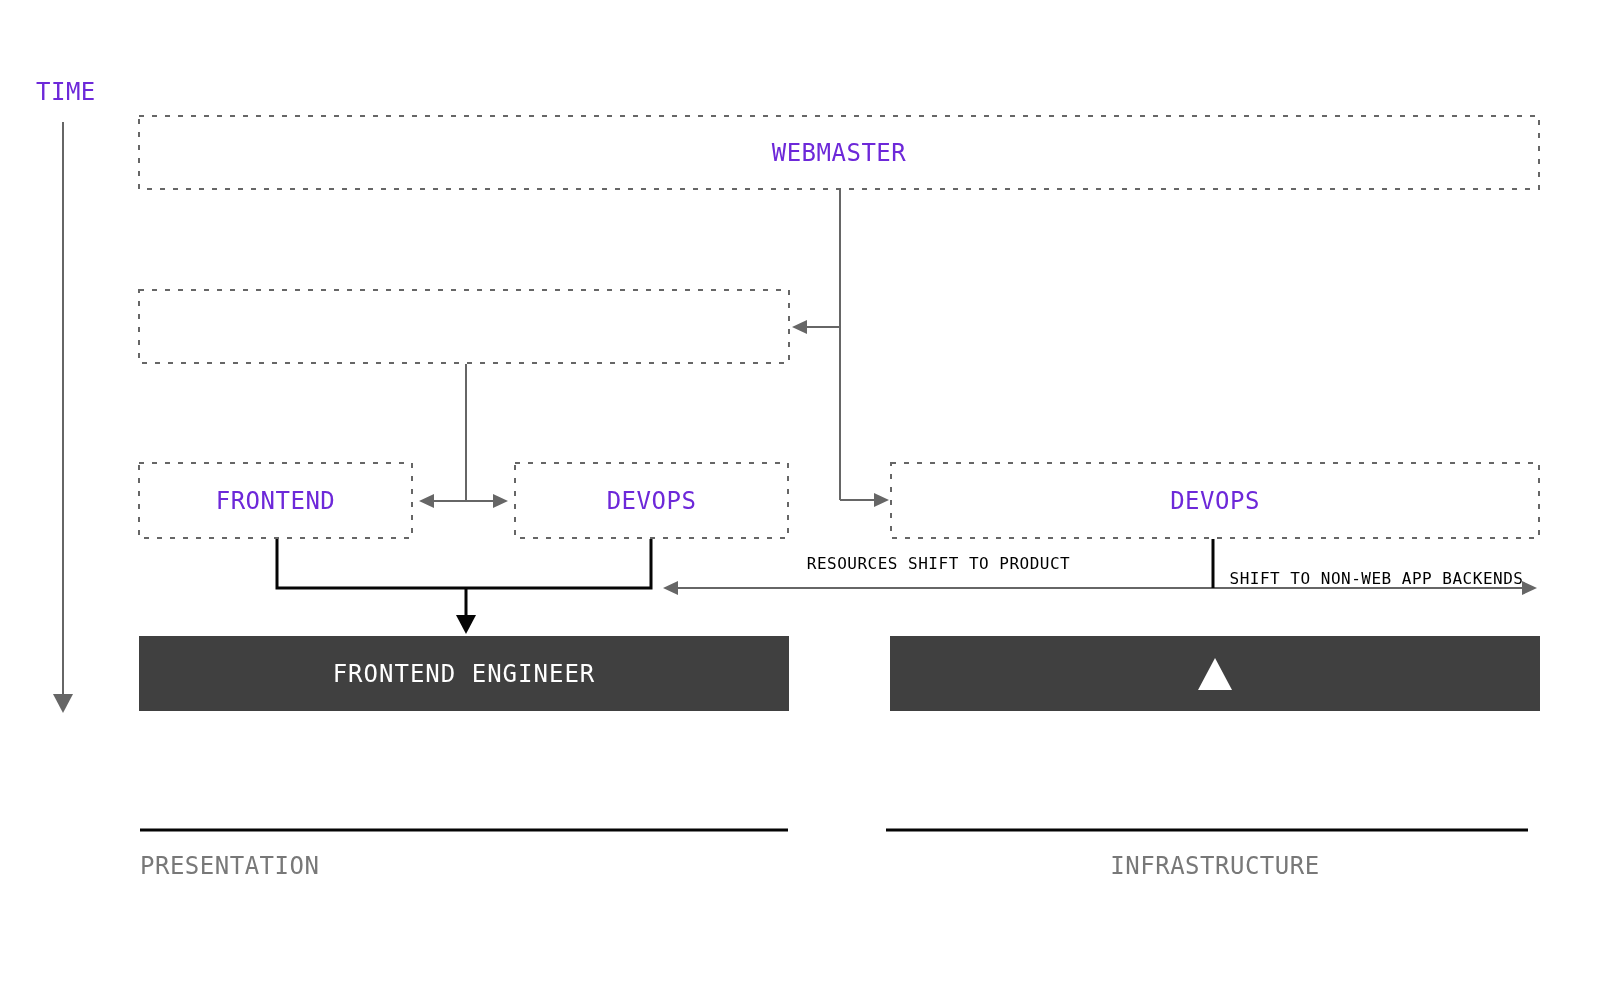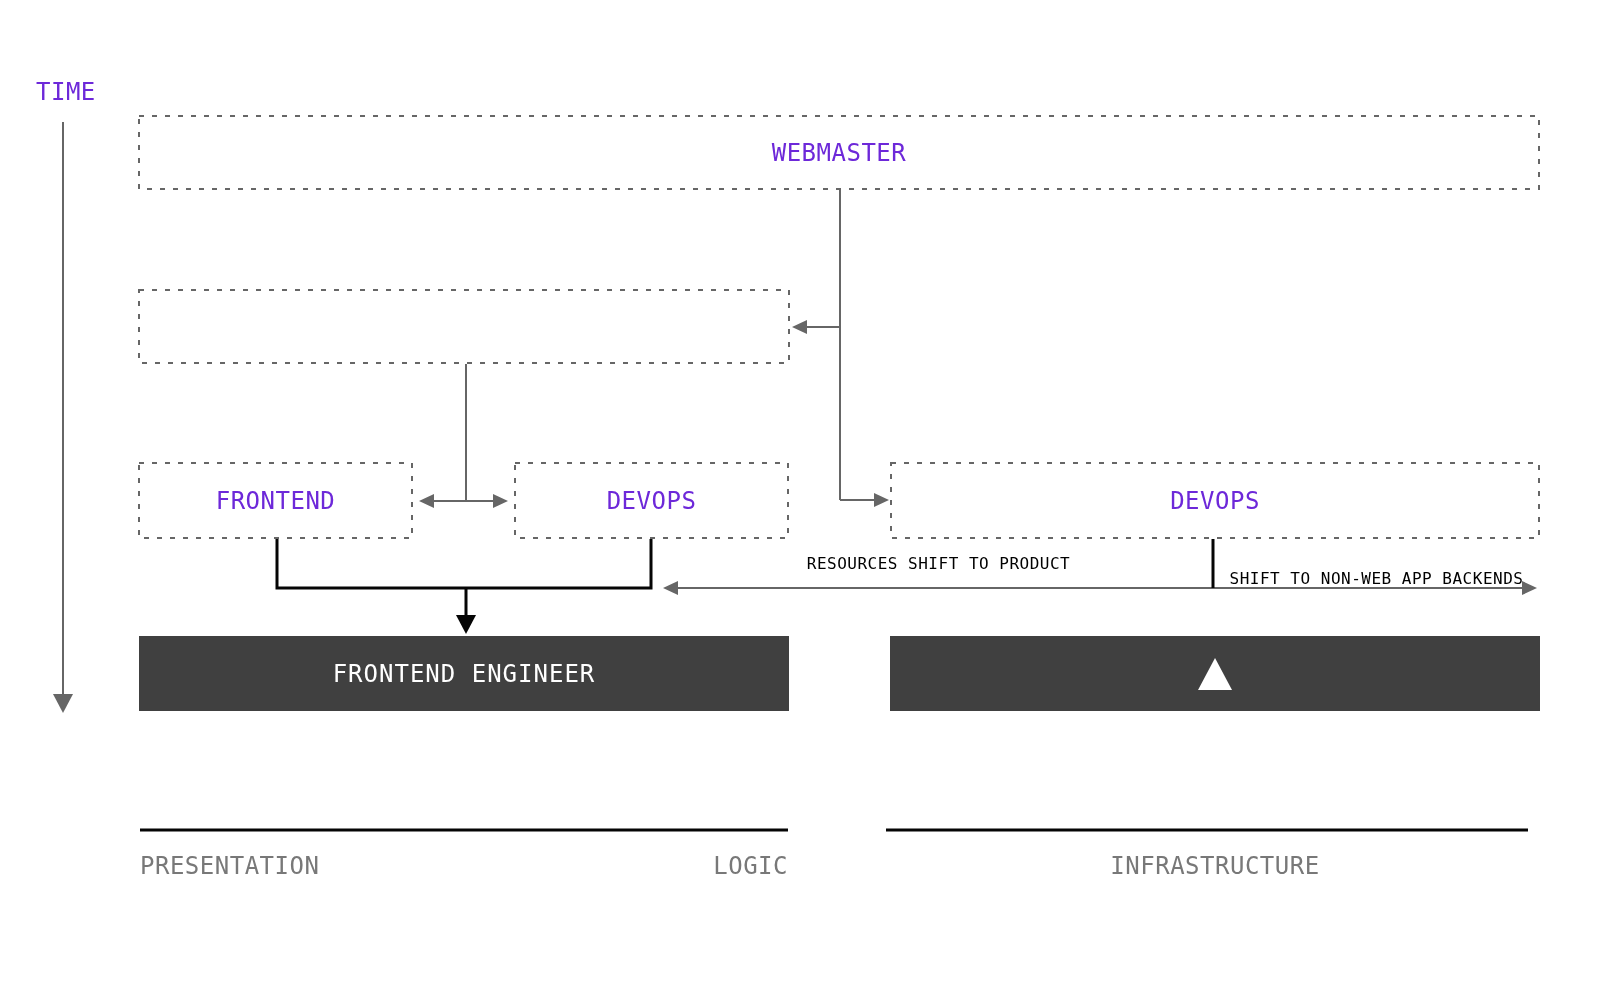--- a/index.html
+++ b/index.html
@@ -104,20 +104,17 @@
   <div class="blackbox" style="left:139px;top:636px;width:650px;height:75px;">
     <span>FRONTEND ENGINEER</span>
   </div>
   <div class="blackbox" style="left:890px;top:636px;width:650px;height:75px;">
     <span class="tri"></span>
   </div>
 
   <div class="footerlbl" style="left:140px;top:852px;width:400px;justify-content:flex-start;">
     <span>PRESENTATION</span>
   </div>
-  <div class="footerlbl" style="left:488px;top:852px;width:300px;justify-content:flex-end;">
-    <span>LOGIC</span>
-  </div>
   <div class="footerlbl" style="left:890px;top:852px;width:650px;justify-content:center;">
     <span>INFRASTRUCTURE</span>
   </div>
 
 </div>
 
 </body></html>

